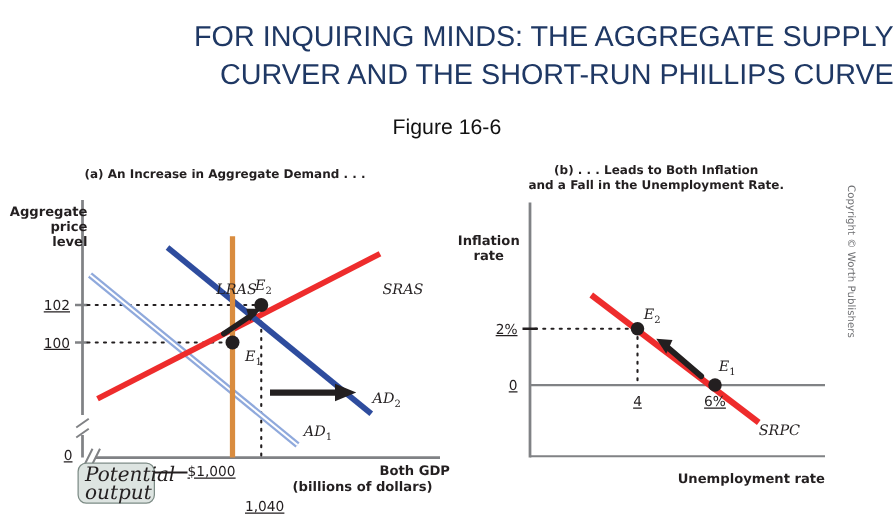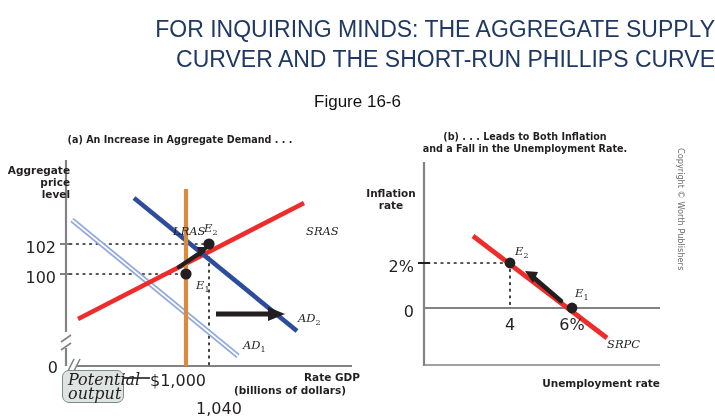--- a/index.html
+++ b/index.html
@@ -86,23 +86,24 @@
     font-family: "DejaVu Sans", sans-serif;
     font-size: 10.5px;
     font-weight: bold;
     line-height: 12px;
     white-space: pre-line;
   }
   .tick-label {
     position: absolute;
     color: #231f20;
     font-family: "DejaVu Sans", sans-serif;
-    font-size: 16px;
+    font-size: 11px;
     font-weight: normal;
     white-space: nowrap;
+    text-decoration: underline;
   }
   .curve-label {
     position: absolute;
     color: #231f20;
     font-family: "DejaVu Serif", serif;
     font-style: italic;
     font-size: 11.5px;
     font-weight: normal;
     white-space: nowrap;
   }
@@ -221,21 +222,21 @@
 price
 level</div>
 
       <div class="tick-label" style="left:24px; top:112px; width:32px; text-align:right;">102</div>
       <div class="tick-label" style="left:24px; top:142px; width:32px; text-align:right;">100</div>
       <div class="tick-label" style="left:44px; top:232px; width:14px; text-align:right;">0</div>
 
       <div class="tick-label" style="left:150px; top:245px;">$1,000</div>
       <div class="tick-label" style="left:196px; top:245px;margin-top:28px;">1,040</div>
 
-      <div class="axis-name" style="left:255px; top:245px; width:105px; text-align:right;">Rate GDP</div>
+      <div class="axis-name" style="left:255px; top:245px; width:105px; text-align:right;">Both GDP</div>
       <div class="axis-name" style="left:220px; top:258px; width:140px; text-align:center;">(billions of dollars)</div>
 
       <div class="curve-label" style="left:173px; top:50px;margin-top:48px;">LRAS</div>
       <div class="curve-label" style="left:306px; top:66px;margin-top:32px;">SRAS</div>
       <div class="curve-label" style="left:243px; top:212px;"><span>AD</span><sub>1</sub></div>
       <div class="curve-label" style="left:298px; top:185px;"><span>AD</span><sub>2</sub></div>
 
       <div class="eq-label" style="left:196px; top:152px;"><span>E</span><sub>1</sub></div>
       <div class="eq-label" style="left:204px; top:95px;"><span>E</span><sub>2</sub></div>
 

